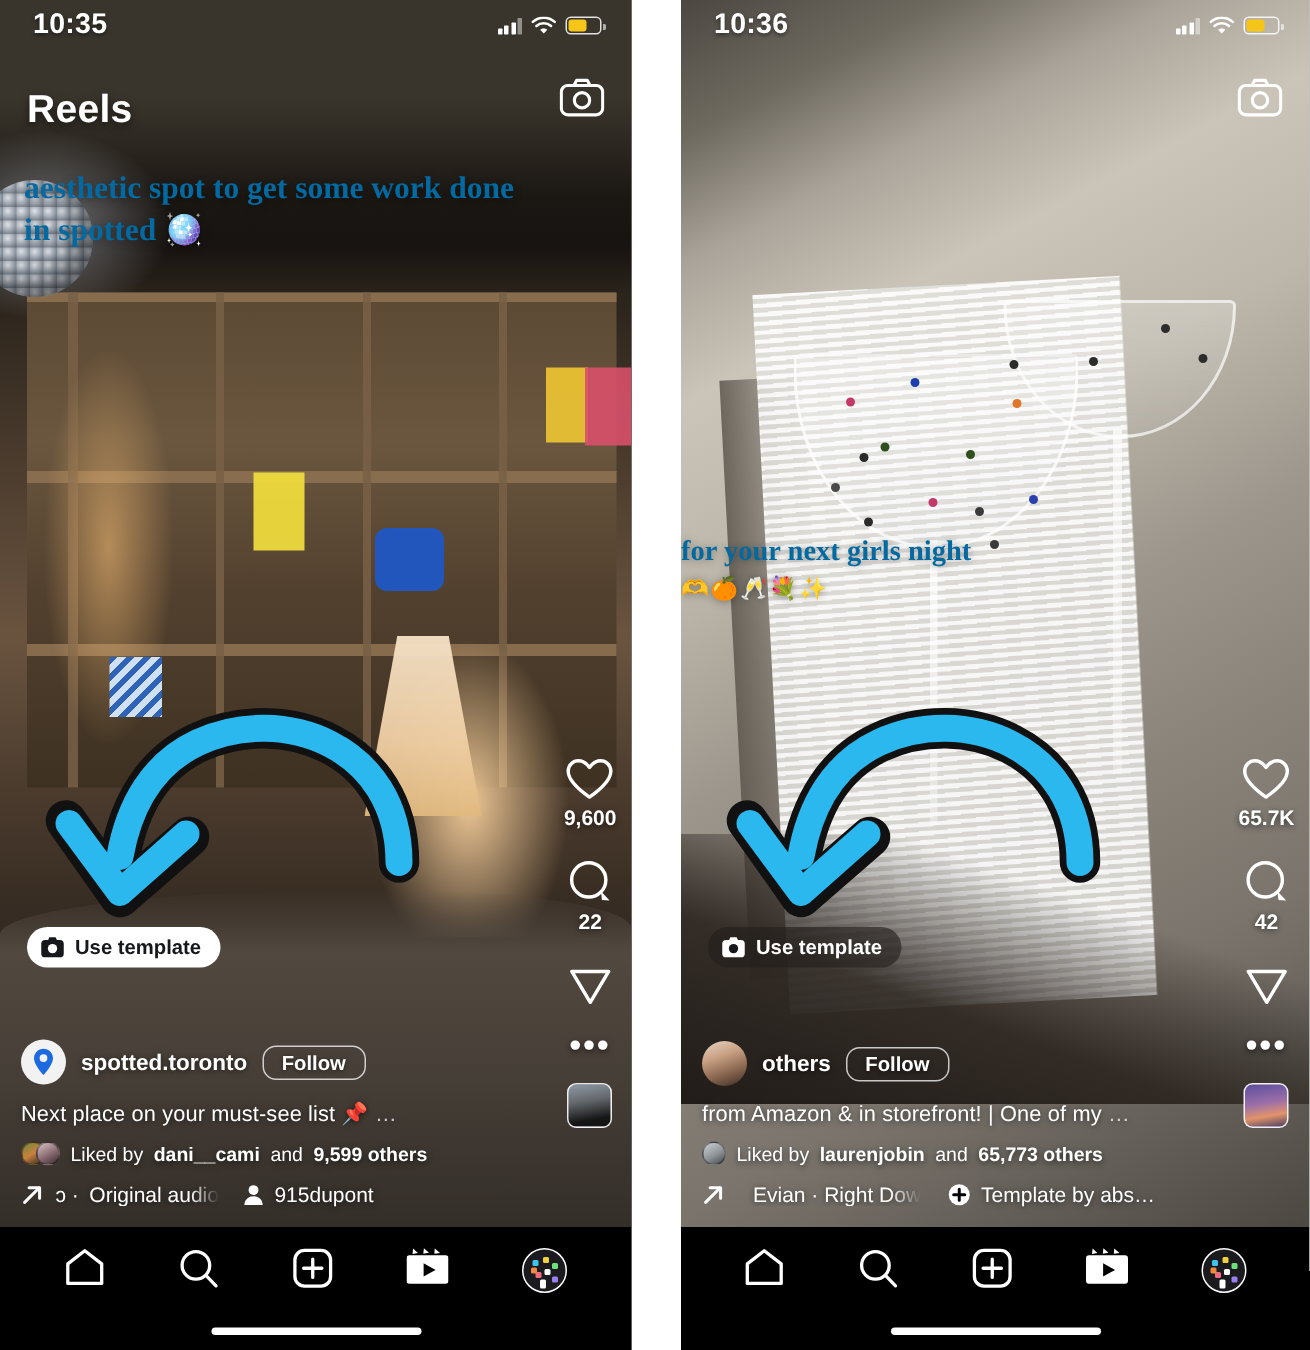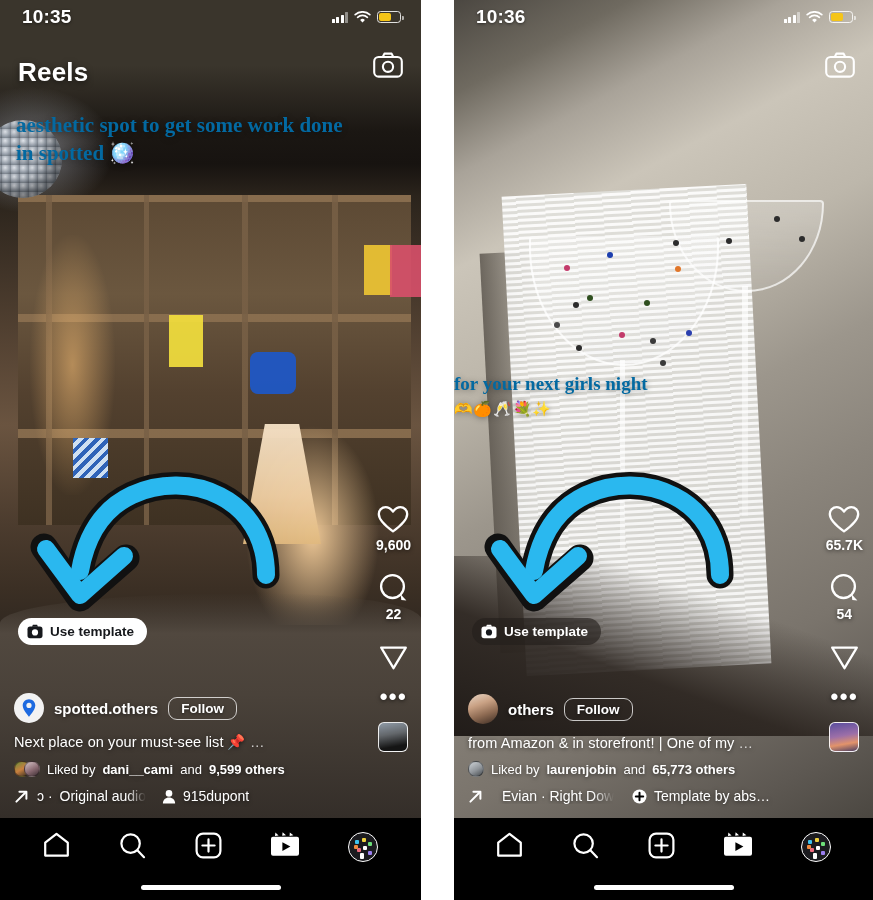--- a/index.html
+++ b/index.html
@@ -124,21 +124,21 @@
   .camera-btn { position:absolute; right:18px; top:52px; z-index:40; cursor:pointer; }
 
   
   .burned-caption {
     position:absolute; left:0; right:0; text-align:left; z-index:20;
     color:#0369a1; font-family:"Liberation Serif", serif; pointer-events:none;
     text-shadow: 0 1px 6px rgba(0,0,0,.35);
     font-weight: bold;
   }
   .burned-left  { top:112px; font-size:21px; line-height:1.33; padding:0 16px; }
-  .burned-right { top:372px; font-size:19px; line-height:1.3; }
+  .burned-right { top:356px; font-size:19px; line-height:1.3; }
   .burned-emoji { font-size:15px; display:block; margin-top:3px; letter-spacing:1px; }
 
   
   .arrow-svg { position:absolute; z-index:32; pointer-events:none; }
 
   
   .rail { position:absolute; right:10px; z-index:35; display:flex; flex-direction:column;
           align-items:center; color:#fff; }
   .rail-item { display:flex; flex-direction:column; align-items:center; cursor:pointer; }
   .rail-count { font-size:14px; font-weight:700; margin-top:3px;
@@ -298,21 +298,21 @@
     </div>
 
     <div class="info" style="bottom:96px;">
       <div class="user-row">
         <span class="avatar avatar-pin">
           <svg width="18" height="20" viewBox="0 0 18 20">
             <path d="M9 1.2c-3.5 0-6.3 2.8-6.3 6.3 0 4.6 6.3 11.2 6.3 11.2s6.3-6.6 6.3-11.2c0-3.5-2.8-6.3-6.3-6.3z" fill="#1d6ae0"></path>
             <circle cx="9" cy="7.4" r="2.6" fill="#f2f2f2"></circle>
           </svg>
         </span>
-        <span class="username">spotted.others</span>
+        <span class="username">spotted.toronto</span>
         <span class="follow-btn">Follow</span>
       </div>
 
       <div class="caption-row">
         <span>Next place on your must-see list 📌</span>
         <span class="caption-more">…</span>
       </div>
 
       <div class="liked-row">
         <span class="liked-faces">
@@ -462,21 +462,21 @@
         <svg width="32" height="29" viewBox="0 0 32 29">
           <path d="M16 26.4 C5 18.6 1.8 13.4 1.8 9.1 1.8 5.1 4.9 2.2 8.7 2.2c2.9 0 5.4 1.9 7.3 4.4 1.9-2.5 4.4-4.4 7.3-4.4 3.8 0 6.9 2.9 6.9 6.9 0 4.3-3.2 9.5-14.2 17.3z" fill="none" stroke="#fff" stroke-width="2.3" stroke-linejoin="round"></path>
         </svg>
         <span class="rail-count">65.7K</span>
       </div>
       <div class="rail-item">
         <svg width="31" height="30" viewBox="0 0 31 30">
           <circle cx="14.5" cy="13.6" r="11.4" fill="none" stroke="#fff" stroke-width="2.3"></circle>
           <path d="M22.6 21.2 L28.4 27.4 L23.3 27.0 Z" fill="#fff"></path>
         </svg>
-        <span class="rail-count">54</span>
+        <span class="rail-count">42</span>
       </div>
       <div class="rail-item">
         <svg width="31" height="30" viewBox="0 0 31 30">
           <path d="M3.2 5.6 h24.6 L15.5 26.2 Z" fill="none" stroke="#fff" stroke-width="2.3" stroke-linejoin="round"></path>
         </svg>
       </div>
       <div class="rail-item">
         <span class="rail-dots">•••</span>
       </div>
       <div class="rail-item">

